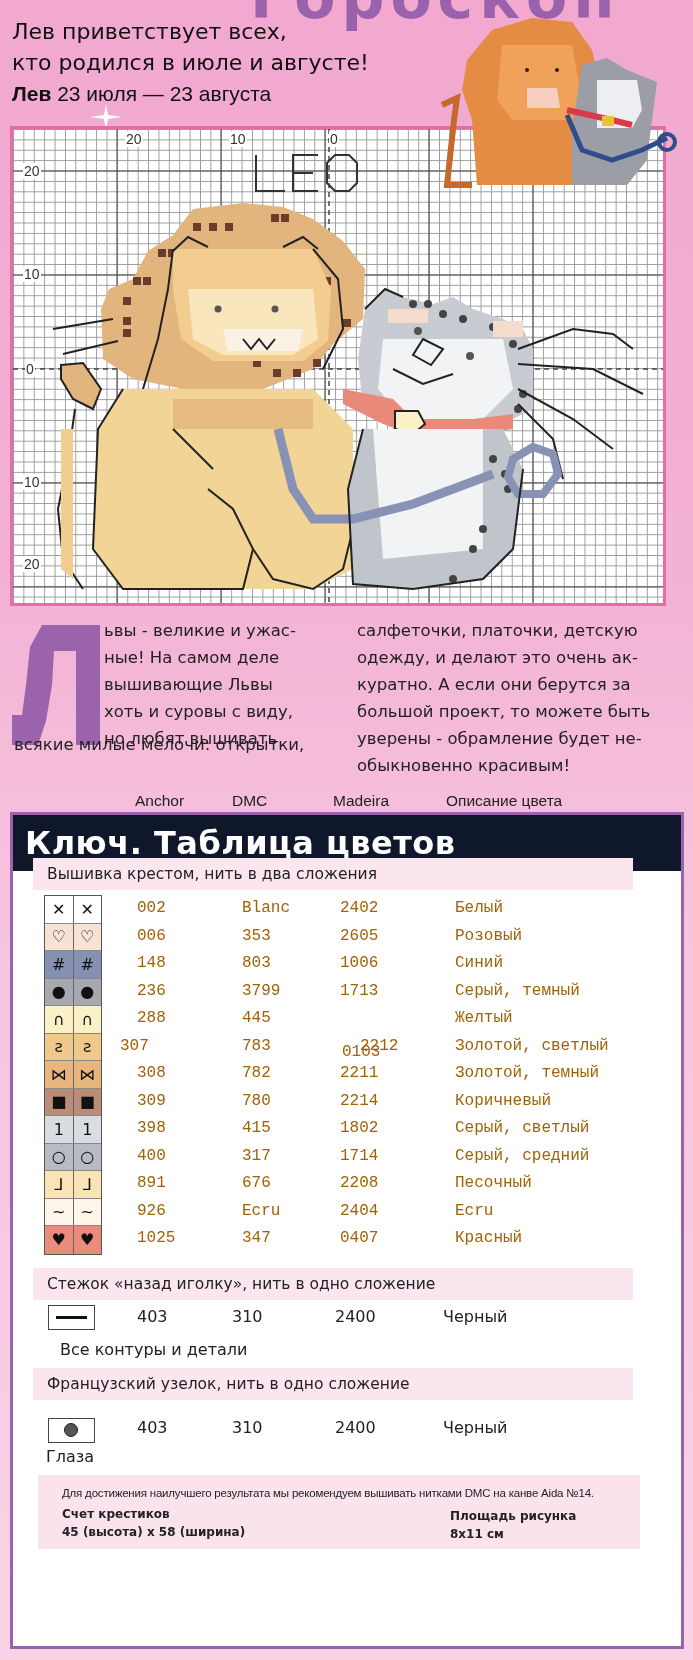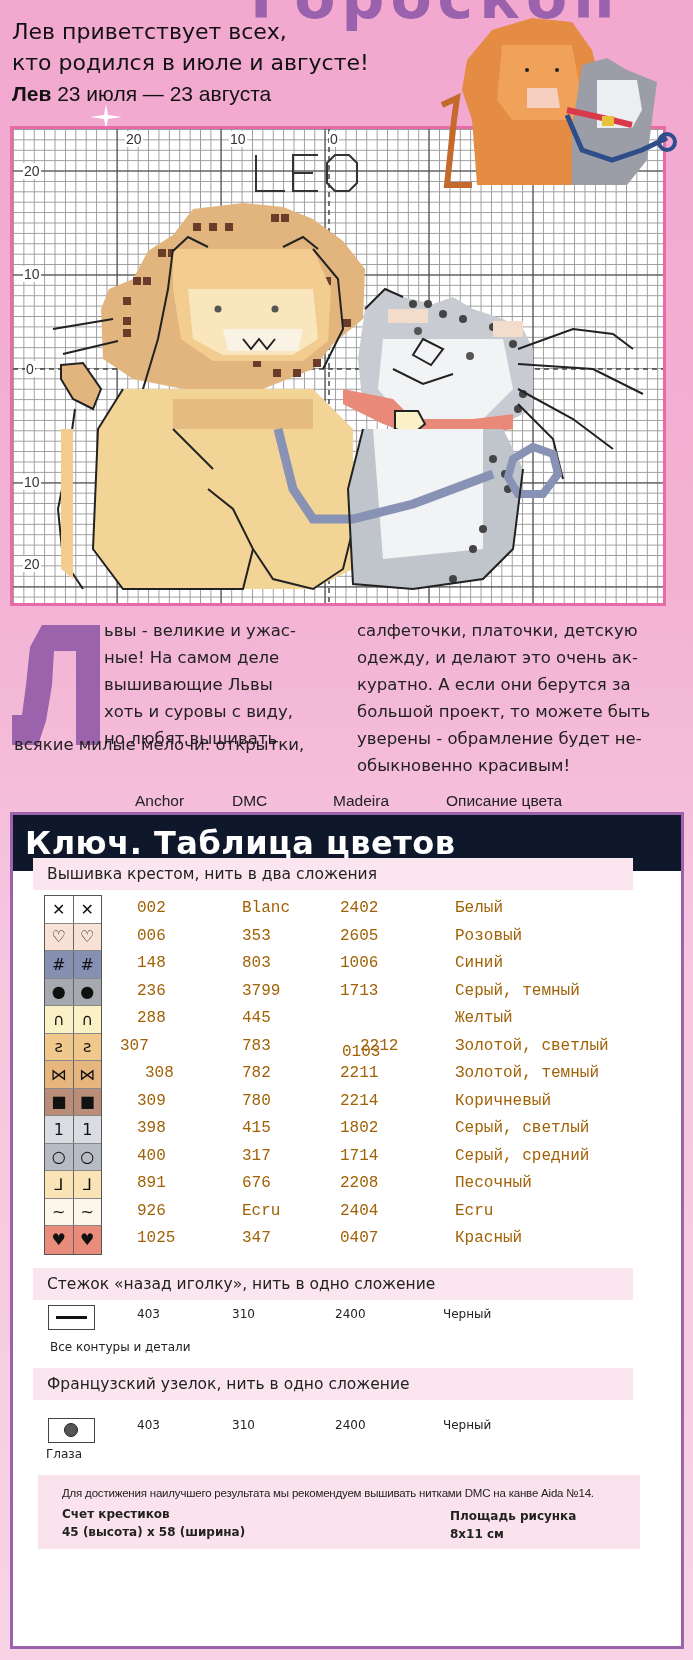--- a/index.html
+++ b/index.html
@@ -71,21 +71,21 @@
     border: 1.5px solid #555;
   }
   .sw { display: flex; height: 27.5px; border-bottom: 1px solid #888; }
   .sw:last-child { border-bottom: none; }
   .sw .cell { flex: 1; display: flex; align-items: center; justify-content: center; font-size: 16px; color:#111; }
   .sw .cell:first-child { border-right: 1px solid #666; }
 
   .sym-box { position: absolute; left: 33px; width: 47px; height: 25px; border: 1.5px solid #444; background: #fff; }
   .line-sym { position: absolute; left: 7px; right: 7px; top: 10px; height: 3px; background: #111; }
   .dot-sym { position: absolute; left: 15px; top: 4px; width: 14px; height: 14px; border-radius: 50%; background: #555; border:1px solid #222; }
-  .note-text { position: absolute; font-family: "DejaVu Sans", sans-serif; font-size: 12px; color: #222; }
+  .note-text { position: absolute; font-family: "DejaVu Sans", sans-serif; font-size: 16px; color: #222; }
 
   .footer-box { position: absolute; left: 26px; top: 1461px; width: 610px; height: 74px; background: #fbe3ee; }
   .f-note { position: absolute; left: 34px; top: 14px; font-family: "Liberation Sans", sans-serif; font-size: 11.5px; color: #222; white-space: nowrap; letter-spacing:-0.2px;}
   .f-b { position: absolute; font-family: "DejaVu Sans", sans-serif; font-size: 12px; font-weight: bold; color: #222; white-space: nowrap; }
 </style>
 </head>
 <body>
 
 <div class="top-title">Гороскоп</div>
 
@@ -371,21 +371,21 @@
       <span class="c" style="left: 342px; margin-top: 34px;">0103</span>
       <span class="c" style="left: 455px;">Желтый</span>
     </div>
     <div class="row" style="top: 1033.5px;">
       <span class="c" style="left: 120px;">307</span>
       <span class="c" style="left: 242px;">783</span>
       <span class="c" style="left: 360px;">2212</span>
       <span class="c" style="left: 455px;">Золотой, светлый</span>
     </div>
     <div class="row" style="top: 1061px;">
-      <span class="c" style="left: 137px; margin-left: 8px;">308</span>
+      <span class="c" style="left: 137px;">308</span>
       <span class="c" style="left: 242px;">782</span>
       <span class="c" style="left: 340px;">2211</span>
       <span class="c" style="left: 455px;">Золотой, темный</span>
     </div>
     <div class="row" style="top: 1088.5px;">
       <span class="c" style="left: 137px;">309</span>
       <span class="c" style="left: 242px;">780</span>
       <span class="c" style="left: 340px;">2214</span>
       <span class="c" style="left: 455px;">Коричневый</span>
     </div>
@@ -422,21 +422,21 @@
   </div>
 
 <div class="section-bar" style="top:1268px;left:33px;">Стежок «назад иголку», нить в одно сложение</div>
 <div class="sym-box" style="top:1305px;left:48px;">
     <div class="line-sym"></div>
   </div>
 <span class="note-text" style="left:137px;top:1307px;">403</span>
 <span class="note-text" style="left:232px;top:1307px;">310</span>
 <span class="note-text" style="left:335px;top:1307px;">2400</span>
 <span class="note-text" style="left:443px;top:1307px;">Черный</span>
-<span class="note-text" style="left:50px;top:1340px;text-align:center;">Все контуры и детали</span>
+<span class="note-text" style="left:60px;top:1340px;text-align:center;">Все контуры и детали</span>
 
 <div class="section-bar" style="top:1368px;left:33px;">Французский узелок, нить в одно сложение</div>
 <div class="sym-box" style="top:1418px;left:48px;">
     <div class="dot-sym"></div>
   </div>
 <span class="note-text" style="left:137px;top:1418px;">403</span>
 <span class="note-text" style="left:232px;top:1418px;">310</span>
 <span class="note-text" style="left:335px;top:1418px;">2400</span>
 <span class="note-text" style="left:443px;top:1418px;">Черный</span>
 <span class="note-text" style="left:46px;top:1447px;">Глаза</span>

